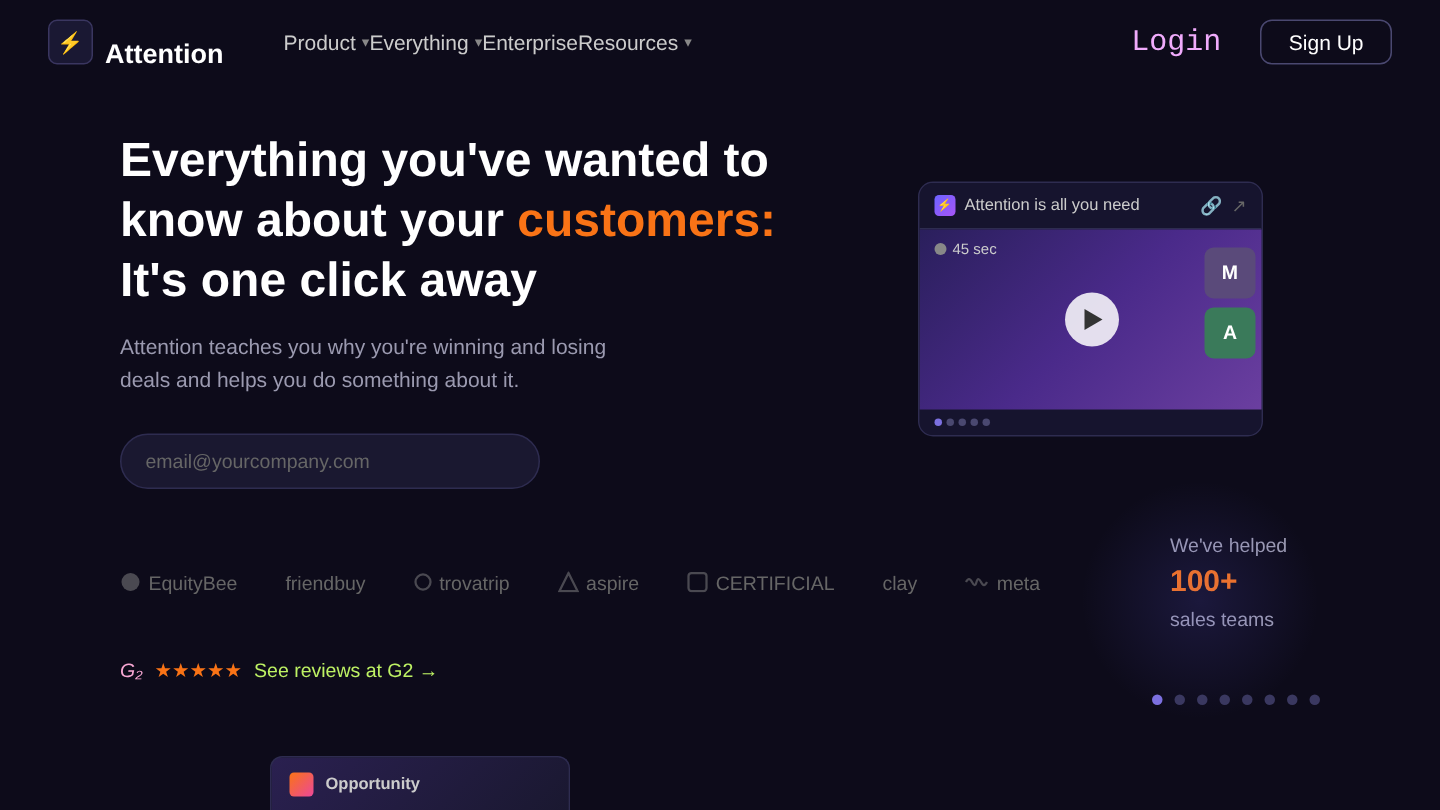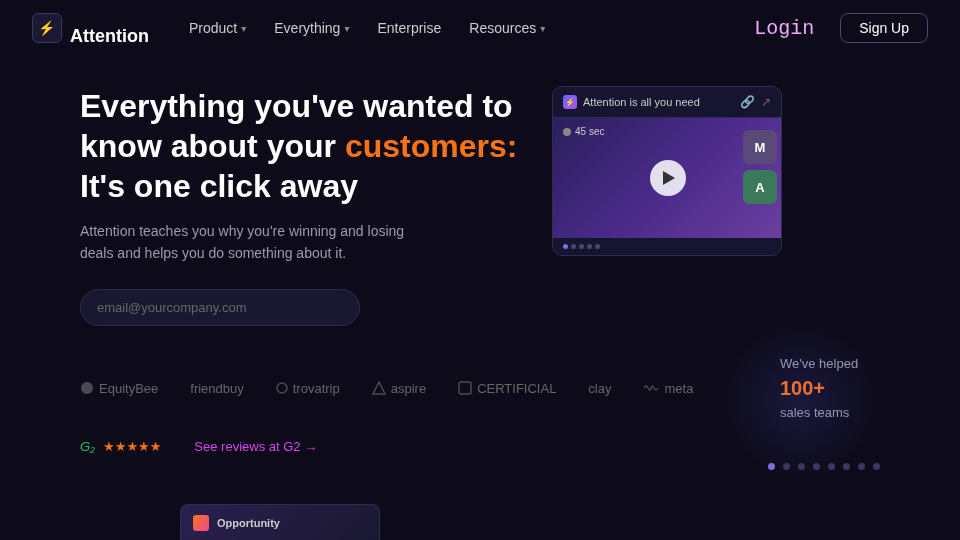--- a/index.html
+++ b/index.html
@@ -42,21 +42,20 @@
     }
     .logo-text {
       font-size: 18px;
       font-weight: 600;
       color: #fff;
       margin-top: 16px;
     }
     .nav-links {
       display: flex;
       align-items: center;
-      gap: 28px;
       flex: 1;
     }
     .nav-link {
       font-size: 14px;
       color: #ccc;
       cursor: pointer;
       display: flex;
       align-items: center;
       gap: 4px;
     }
@@ -86,22 +85,22 @@
       padding: 6px 18px;
       border-radius: 8px;
       background: transparent;
       border: 1.5px solid #4a4870;
     }
 
     
     .hero {
       display: flex;
       padding: 30px 48px 0 80px;
-      gap: 32px;
-      align-items: flex-start;
+      gap: 92px;
+      align-items: center;
     }
     .hero-left {
       flex: 1;
       max-width: 440px;
     }
     .hero-title {
       font-size: 32px;
       font-weight: 700;
       line-height: 1.25;
       color: #fff;
@@ -320,32 +319,31 @@
 
     
     .g2-row {
       padding: 16px 0 0 80px;
       display: flex;
       align-items: center;
       gap: 8px;
     }
     .g2-logo {
       font-size: 13px;
-      color: #22c55e;
+      color: #f9a8d4;
       font-style: italic;
     }
     .stars {
       color: #f97316;
       font-size: 13px;
     }
     .g2-text {
       font-size: 13px;
-      color: #d946ef;
-      cursor: pointer;
-      margin-left: 25px;
+      color: #bef264;
+      cursor: pointer;
     }
 
     
     .bg-glow {
       position: absolute;
       bottom: 60px;
       right: 80px;
       width: 160px;
       height: 160px;
       background: radial-gradient(circle, rgba(108,99,255,0.15) 0%, transparent 70%);

